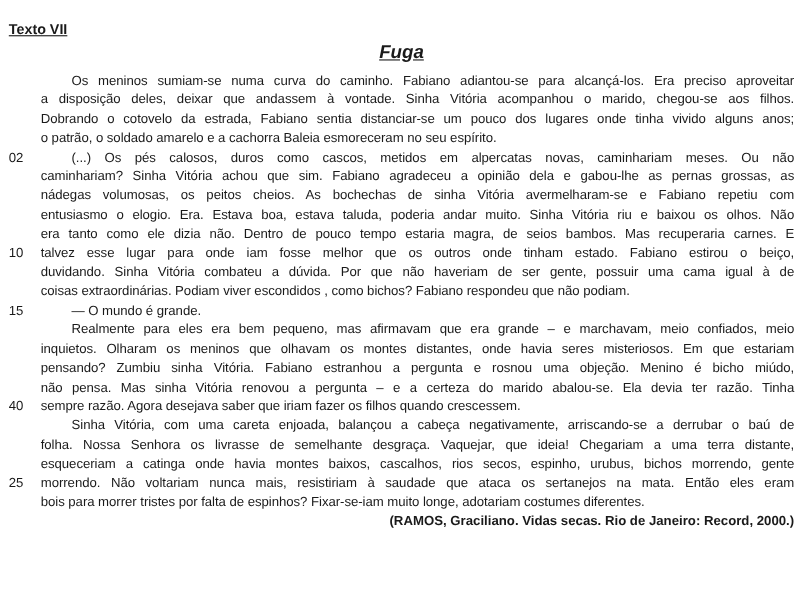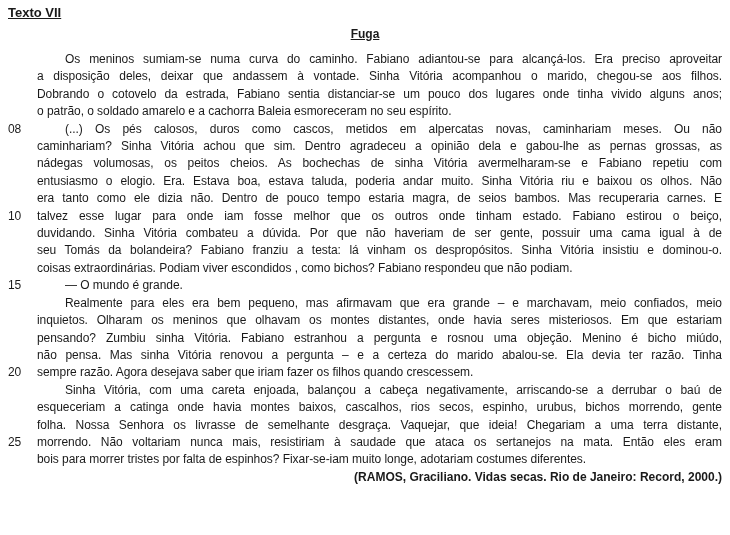--- a/index.html
+++ b/index.html
@@ -7,36 +7,37 @@
     width: 730px; height: 535px;
     background: #ffffff;
     font-family: "Liberation Sans", sans-serif;
     color: #1a1a1a;
     overflow: hidden;
   }
   .page {
     position: relative;
     width: 730px; height: 535px;
     box-sizing: border-box;
-    padding: 5px 8px 0 8px;
+    padding: 19px 8px 0 8px;
     background: #ffffff;
   }
   .doc-title {
     font-size: 13px;
     font-weight: bold;
     text-decoration: underline;
     line-height: 16px;
   }
   .doc-heading {
-    font-size: 12px;
+    font-size: 17px;
     font-weight: bold;
     text-decoration: underline;
     text-align: center;
     line-height: 16px;
     margin-top: 5px;
+    font-style: italic;
   }
   .body-block {
     margin-top: 9px;
     font-size: 12px;
     line-height: 17.4px;
     letter-spacing: -0.05px;
   }
   .line { position: relative; padding-left: 29px; }
   .line .num {
     position: absolute;
@@ -77,50 +78,46 @@
       </div>
       <div class="line j">
         <span class="num"></span>
         <span class="txt">Dobrando o cotovelo da estrada, Fabiano sentia distanciar-se um pouco dos lugares onde tinha vivido alguns anos;</span>
       </div>
       <div class="line">
         <span class="num"></span>
         <span class="txt">o patrão, o soldado amarelo e a cachorra Baleia esmoreceram no seu espírito.</span>
       </div>
       <div class="line j indent">
-        <span class="num">08</span>
+        <span class="num">02</span>
         <span class="txt">(...) Os pés calosos, duros como cascos, metidos em alpercatas novas, caminhariam meses.  Ou não</span>
       </div>
       <div class="line j">
         <span class="num"></span>
-        <span class="txt">caminhariam? Sinha Vitória achou que sim.  Dentro agradeceu a opinião dela e gabou-lhe as pernas grossas, as</span>
+        <span class="txt">caminhariam? Sinha Vitória achou que sim.  Fabiano agradeceu a opinião dela e gabou-lhe as pernas grossas, as</span>
       </div>
       <div class="line j">
         <span class="num"></span>
         <span class="txt">nádegas volumosas, os peitos cheios.  As bochechas de sinha Vitória avermelharam-se e Fabiano repetiu com</span>
       </div>
       <div class="line j">
         <span class="num"></span>
         <span class="txt">entusiasmo o elogio.  Era.  Estava boa, estava taluda, poderia andar muito. Sinha Vitória riu e baixou os olhos.  Não</span>
       </div>
       <div class="line j">
         <span class="num"></span>
         <span class="txt">era tanto como ele dizia não.  Dentro de pouco tempo estaria magra, de seios bambos.  Mas recuperaria carnes. E</span>
       </div>
       <div class="line j">
         <span class="num">10</span>
         <span class="txt">talvez esse lugar para onde iam fosse melhor que os outros onde tinham estado.  Fabiano estirou o beiço,</span>
       </div>
       <div class="line j">
         <span class="num"></span>
         <span class="txt">duvidando.  Sinha Vitória combateu a dúvida.  Por que não haveriam de ser gente, possuir uma cama igual à de</span>
-      </div>
-      <div class="line j">
-        <span class="num"></span>
-        <span class="txt">seu Tomás da bolandeira?  Fabiano franziu a testa: lá vinham os despropósitos. Sinha Vitória insistiu e dominou-o.</span>
       </div>
       <div class="line">
         <span class="num"></span>
         <span class="txt">coisas extraordinárias.  Podiam viver escondidos , como bichos?  Fabiano respondeu que não podiam.</span>
       </div>
       <div class="line indent">
         <span class="num">15</span>
         <span class="txt">— O mundo é grande.</span>
       </div>
       <div class="line j indent">
@@ -133,34 +130,34 @@
       </div>
       <div class="line j">
         <span class="num"></span>
         <span class="txt">pensando? Zumbiu sinha Vitória.  Fabiano estranhou a pergunta e rosnou uma objeção.  Menino é bicho miúdo,</span>
       </div>
       <div class="line j">
         <span class="num"></span>
         <span class="txt">não pensa. Mas sinha Vitória renovou a pergunta – e a certeza do marido abalou-se.  Ela devia ter razão. Tinha</span>
       </div>
       <div class="line">
-        <span class="num">20</span>
+        <span class="num">40</span>
         <span class="txt">sempre razão. Agora desejava saber que iriam fazer os filhos quando crescessem.</span>
       </div>
       <div class="line j indent">
         <span class="num"></span>
         <span class="txt">Sinha Vitória, com uma careta enjoada, balançou a cabeça negativamente, arriscando-se a derrubar o baú de</span>
       </div>
       <div class="line j">
         <span class="num"></span>
-        <span class="txt">esqueceriam a catinga onde havia montes baixos, cascalhos, rios secos, espinho, urubus, bichos morrendo, gente</span>
+        <span class="txt">folha. Nossa Senhora os livrasse de semelhante desgraça.  Vaquejar, que ideia! Chegariam a uma terra distante,</span>
       </div>
       <div class="line j">
         <span class="num"></span>
-        <span class="txt">folha. Nossa Senhora os livrasse de semelhante desgraça.  Vaquejar, que ideia! Chegariam a uma terra distante,</span>
+        <span class="txt">esqueceriam a catinga onde havia montes baixos, cascalhos, rios secos, espinho, urubus, bichos morrendo, gente</span>
       </div>
       <div class="line j">
         <span class="num">25</span>
         <span class="txt">morrendo.  Não voltariam nunca mais, resistiriam à saudade que ataca os sertanejos na mata.  Então eles eram</span>
       </div>
       <div class="line">
         <span class="num"></span>
         <span class="txt">bois para morrer tristes por falta de espinhos? Fixar-se-iam muito longe, adotariam costumes diferentes.</span>
       </div>
     </div>

